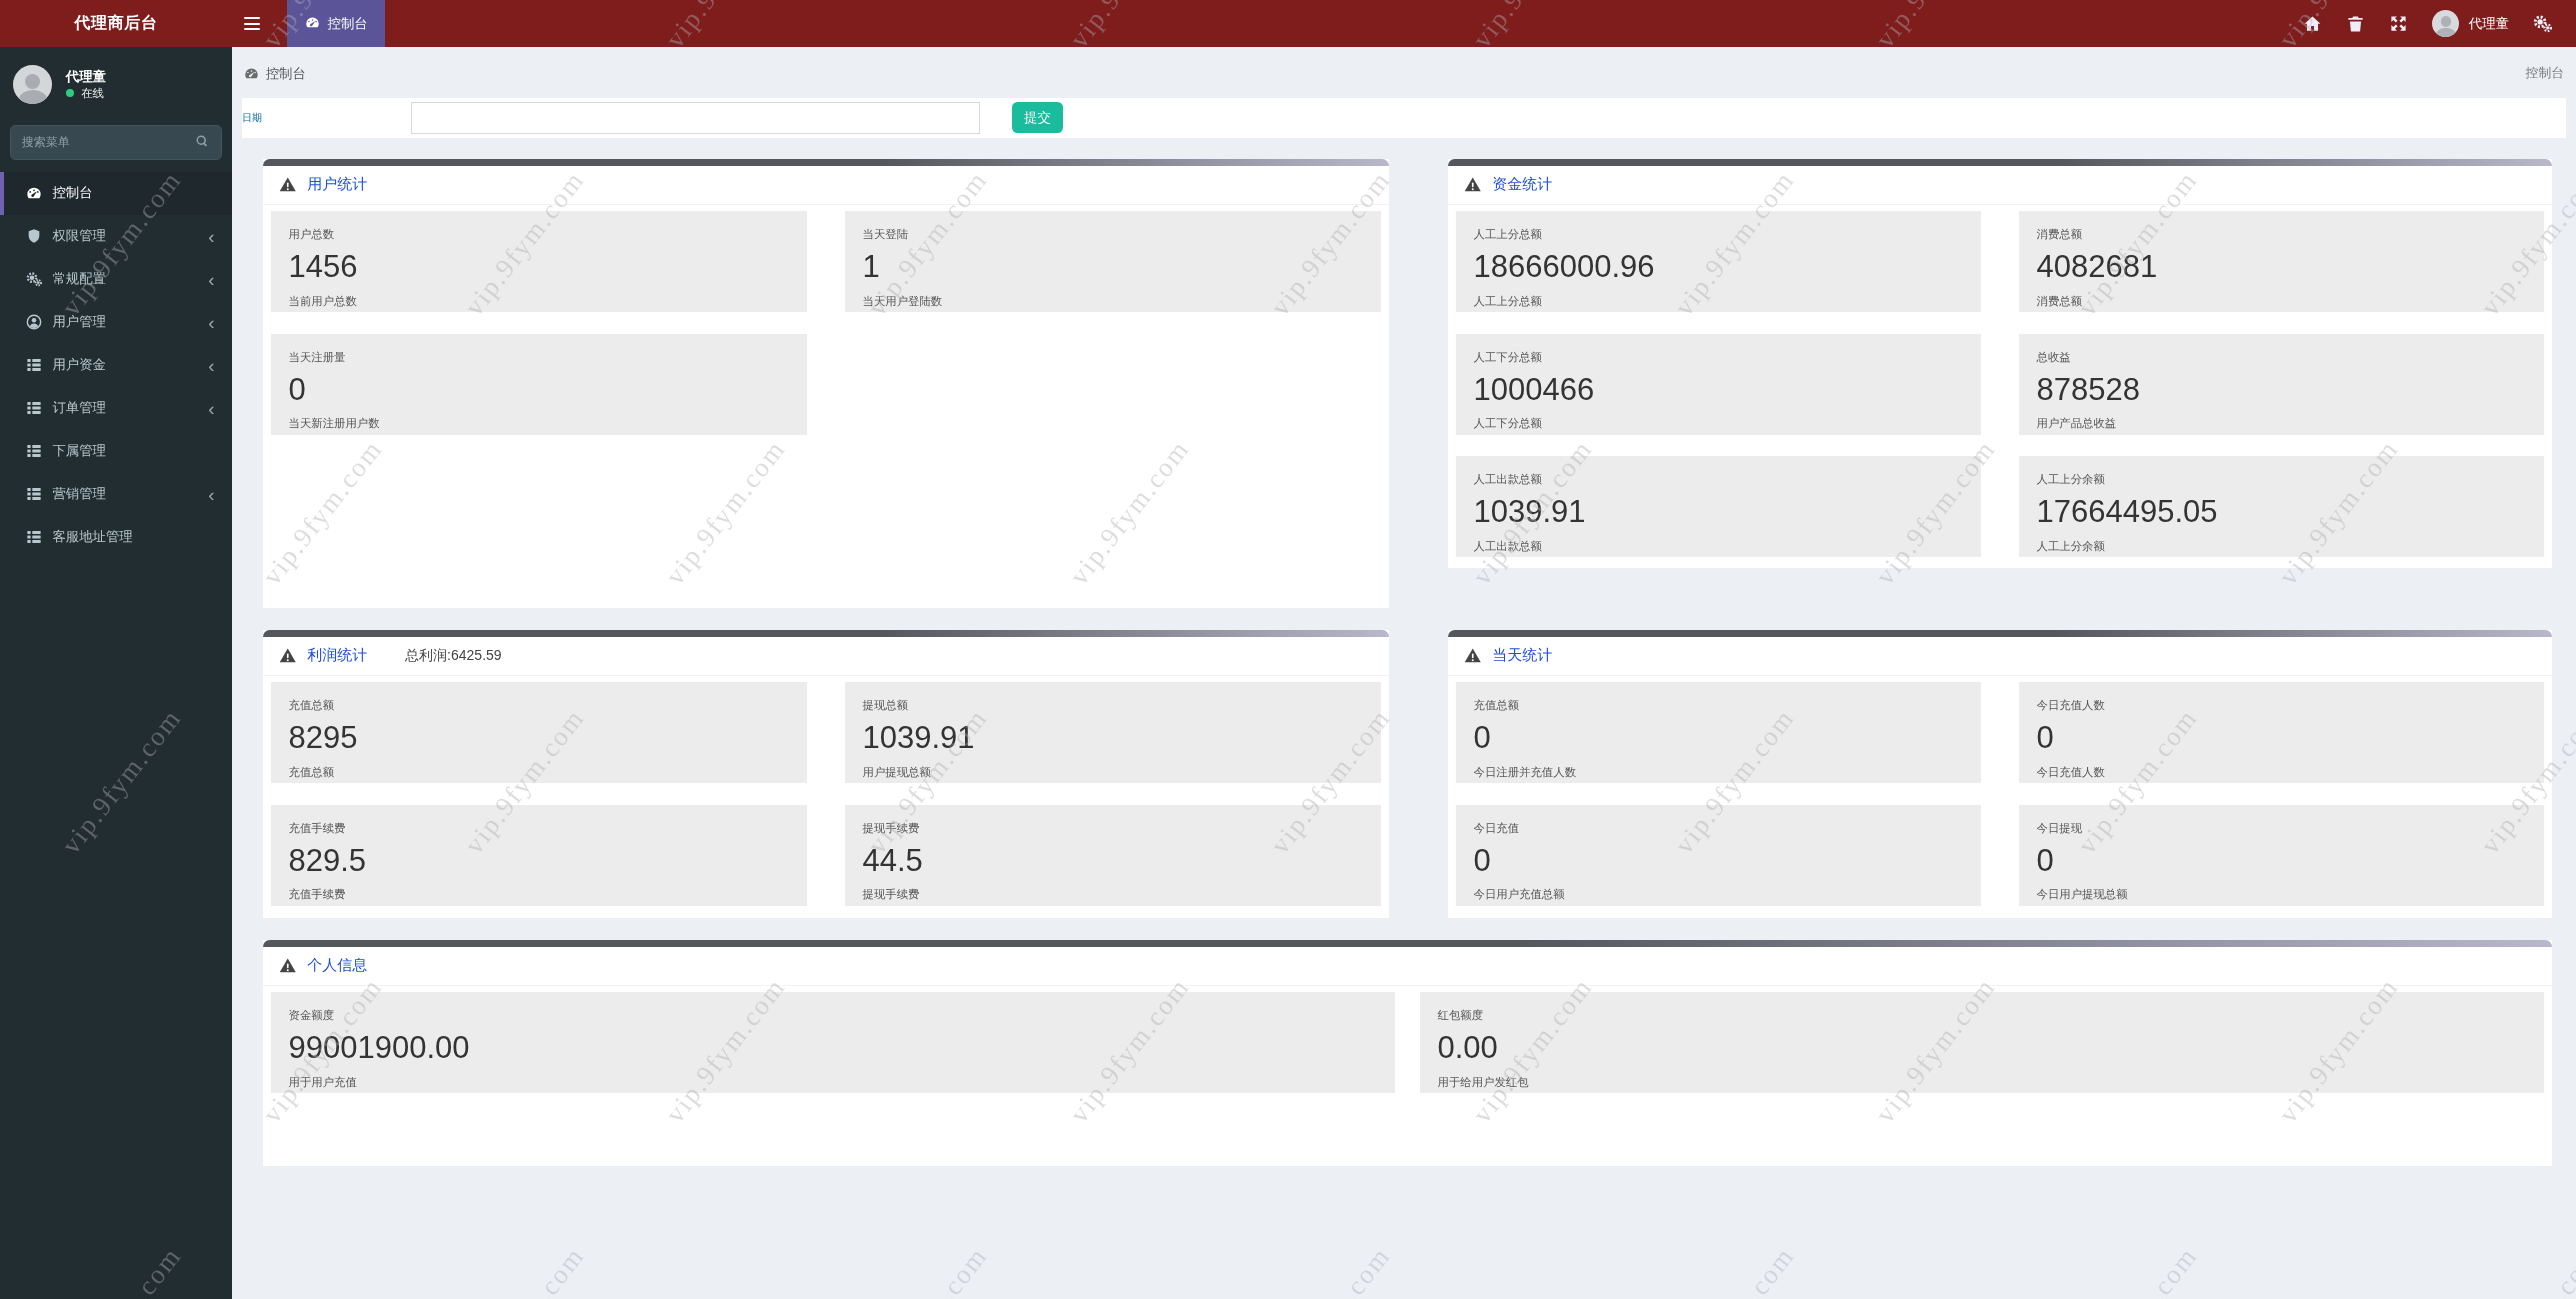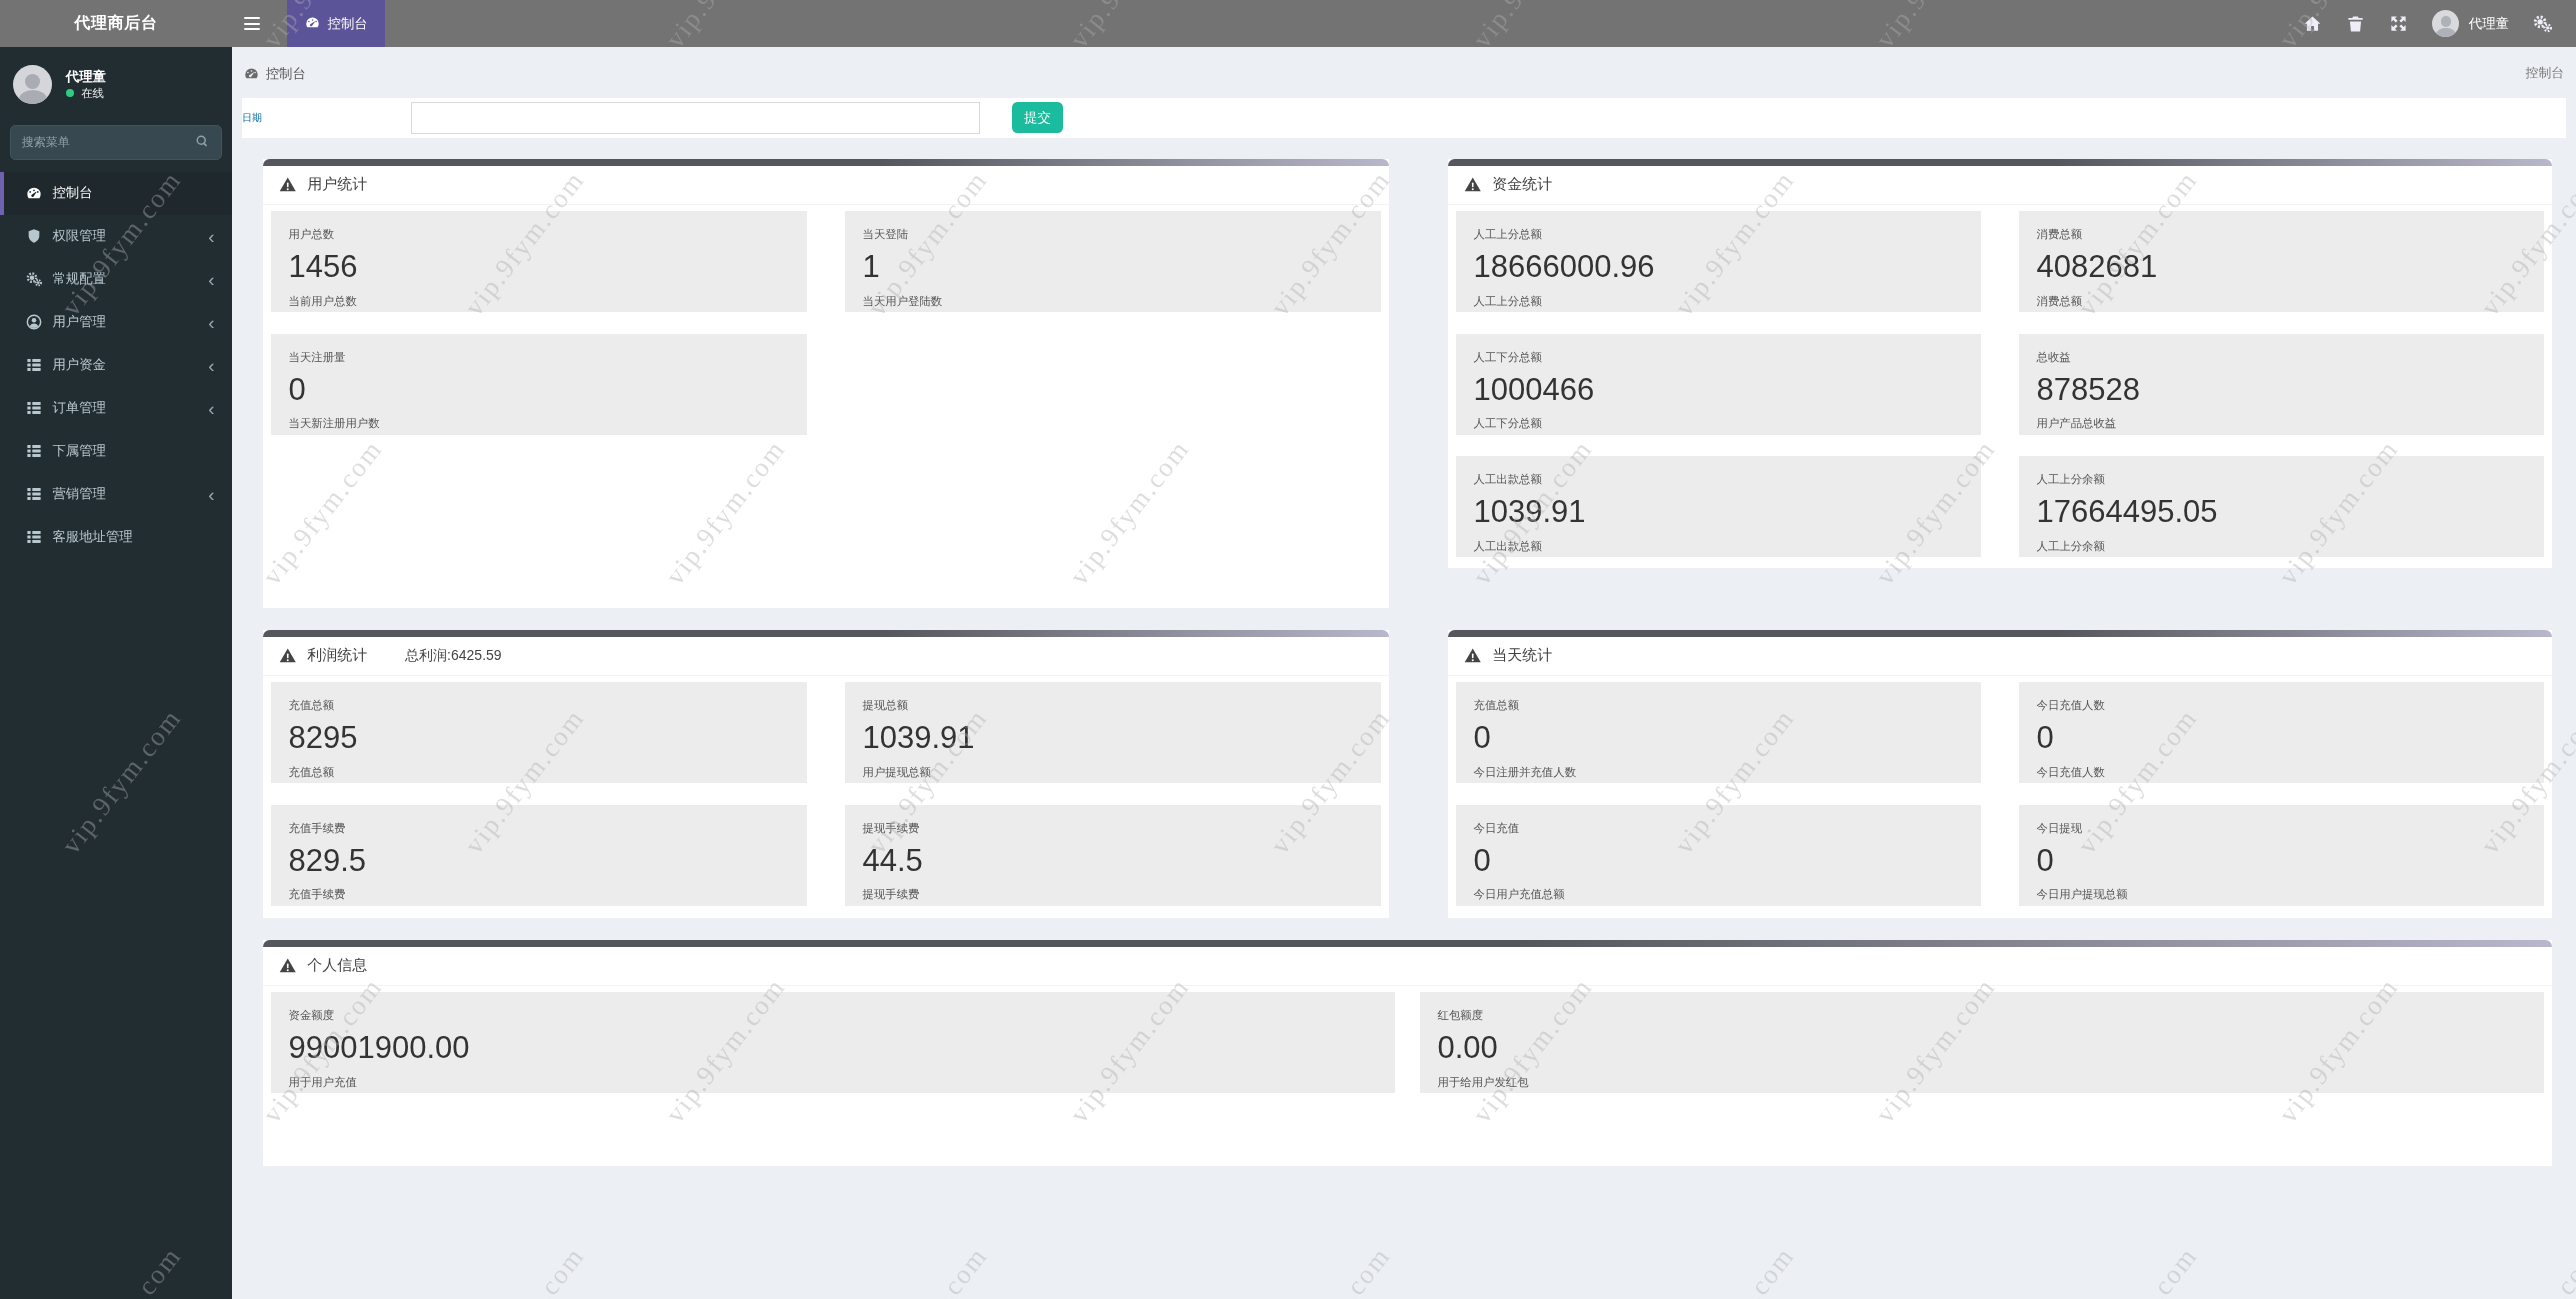--- a/index.html
+++ b/index.html
@@ -21,21 +21,21 @@
   .search-box input { flex:1; background:transparent; border:none; outline:none; color:#ccc; font-size:12px; font-family:inherit; }
   .search-box input::placeholder { color:#90a0a8; }
   .menu { list-style:none; }
   .menu li { height:43px; display:flex; align-items:center; padding-left:21.5px; border-left:4.7px solid transparent; color:#b8c7ce; font-size:13.4px; cursor:pointer; }
   .menu li.active { background:#1e282d; border-left-color:#6f62b0; color:#fff; }
   .menu .mi { width:17.5px; height:17.5px; flex:none; margin-right:9.4px; display:flex; align-items:center; justify-content:center; }
   .menu .mi svg { width:16px; height:16px; }
   .menu .chev { margin-left:auto; margin-right:17.5px; font-size:19px; color:#9aa9b0; line-height:1; }
 
   
-  .navbar { position:absolute; left:0; top:0; width:100%; height:47px; background:#737373; z-index:3; display:flex; align-items:stretch;text-align:center; }
+  .navbar { position:absolute; left:0; top:0; width:100%; height:47px; background:#7f1d1d; z-index:3; display:flex; align-items:stretch;text-align:center; }
   .brand { width:232px; flex:none; display:flex; align-items:center; justify-content:center; color:#fff; font-size:16px; font-weight:bold; letter-spacing:0.7px; }
   .nav-left { display:flex; align-items:stretch; }
   .hamburger { width:40px; display:flex; flex-direction:column; justify-content:center; align-items:center; gap:3.4px; cursor:pointer; }
   .hamburger span { display:block; width:16px; height:2px; background:#fff; border-radius:1.3px; }
   .nav-tab { margin-left:15px; padding:0 17.5px; display:flex; align-items:center; gap:8px; background:#5c5499; color:#fff; font-size:13.4px; cursor:pointer; }
   .nav-tab svg, .bc svg { width:15px; height:15px; }
   .nav-right { margin-left:auto; display:flex; align-items:center; padding-right:12px; }
   .nav-btn { width:43px; height:47px; display:flex; align-items:center; justify-content:center; cursor:pointer; }
   .nav-btn svg { width:19px; height:19px; fill:#efedf8; }
   .nav-user { display:flex; align-items:center; gap:9.4px; padding:0 12px; cursor:pointer; }
@@ -54,21 +54,21 @@
   .form-card { margin:15px 10px 0 10px; height:40px; background:#fff; display:flex; align-items:center; }
   .form-label { width:169px; font-size:10px; color:#0369a1; padding-right:16px; }
   .date-input { width:569px; height:32px; border:0.7px solid #d9d9d9; background:#fff; font-size:13.4px; padding:0 9.4px; outline:none; font-family:inherit; }
   .submit-btn { margin-left:32px; width:51px; height:31px; background:#1bbc9d; color:#fff; border:none; border-radius:5.4px; font-size:13.4px; cursor:pointer; font-family:inherit; }
 
   .panels { margin:21.5px 24px 0 31px; }
   .prow { display:flex; gap:59px; align-items:flex-start; margin-bottom:22px; }
   .panel { background:#fff; overflow:hidden; }
   .panel-bar { height:6.7px; border-radius:6.7px 6.7px 0 0; background:linear-gradient(to right,#54575c 55%,#b9b7cb); }
   .panel-head { display:flex; align-items:center; gap:10.8px; height:39px; padding:0 16px; border-bottom:1.3px solid #f3f3f3; }
-  .panel-title { font-size:15px; color:#404040; }
+  .panel-title { font-size:15px; color:#1d4ed8; }
   .panel-sub { font-size:14px; color:#444; margin-left:27px; }
   .warn svg { width:17.5px; height:17.5px; fill:#444; display:block; }
   .panel-body { padding:6.7px 8px 8px 8px; }
   .cards { display:grid; grid-template-columns:1fr 1fr; column-gap:38px; row-gap:21.5px; }
   .cards.wide-gap { column-gap:25px; }
   .card { background:#ececec; height:101px; padding:16px 6.7px 0 17.5px; }
   .card-label { display:block; font-size:11.4px; color:#555; }
   .card-value { display:block; font-size:31px; color:#333; margin-top:6.7px; }
   .card-sub { display:block; font-size:11.4px; color:#555; margin-top:8.7px; }
 

